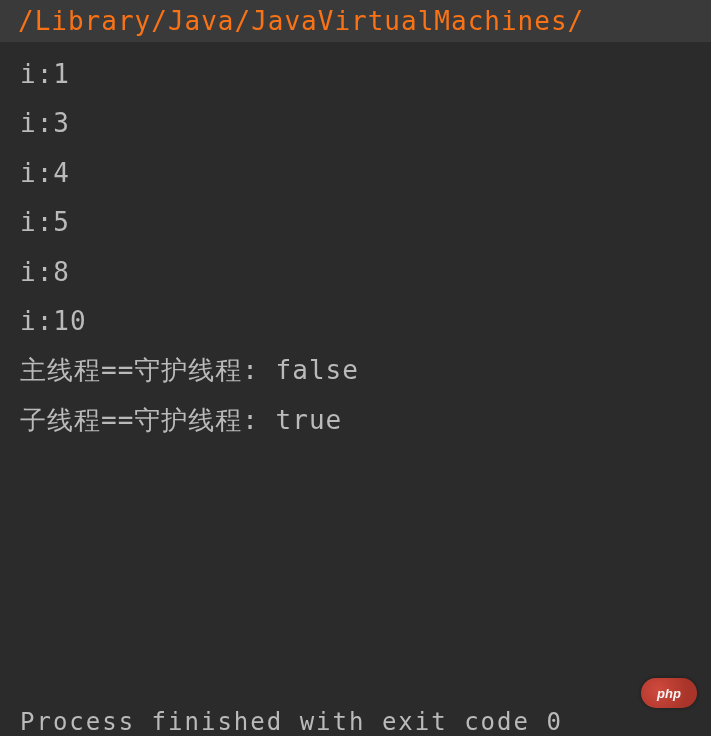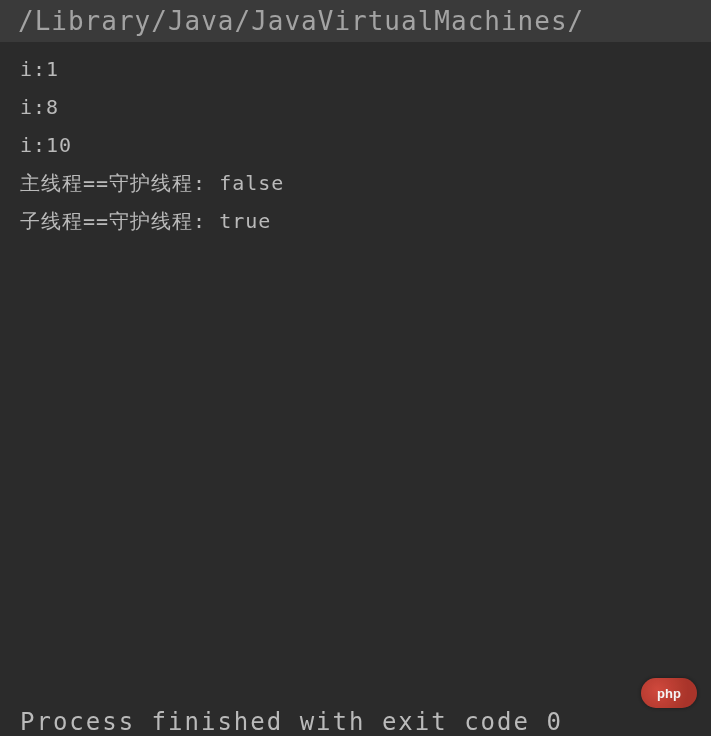--- a/index.html
+++ b/index.html
@@ -11,30 +11,30 @@
       width: 711px;
       height: 736px;
       background: #2b2b2b;
       font-family: "Menlo", "Monaco", "Consolas", monospace;
       color: #bababa;
       overflow: hidden;
       position: relative;
     }
     .path-bar {
       background: #3a3a3a;
-      color: #a3a3a3;
+      color: #f97316;
       padding: 6px 10px 6px 18px;
       font-size: 26px;
       letter-spacing: 1px;
       white-space: nowrap;
       overflow: hidden;
     }
     .console-output {
       padding: 8px 10px 8px 20px;
-      font-size: 20px;
+      font-size: 26px;
       line-height: 1.9;
       letter-spacing: 1px;
     }
     .output-line {
       white-space: pre;
       color: #bababa;
     }
     .watermark {
       position: absolute;
       right: 14px;
@@ -42,20 +42,21 @@
       width: 56px;
       height: 30px;
       border-radius: 15px;
       background: radial-gradient(circle at 30% 40%, #d94b3e 0%, #b0352a 70%);
       display: flex;
       align-items: center;
       justify-content: center;
       color: #fff;
       font-family: Arial, sans-serif;
       font-size: 13px;
+      font-style: italic;
       font-weight: bold;
       box-shadow: 0 0 4px rgba(0,0,0,0.4);
       opacity: 0.95;
     }
     .exit-line {
       position: absolute;
       bottom: 0;
       left: 20px;
       font-size: 24px;
       letter-spacing: 2px;
@@ -64,20 +65,23 @@
       text-align: center;
     }
   </style>
 </head>
 <body>
 
 <div class="path-bar">/Library/Java/JavaVirtualMachines/</div>
 
 <div class="console-output">
   <div class="output-line">i:1</div>
+  <div class="output-line">i:3</div>
+  <div class="output-line">i:4</div>
+  <div class="output-line">i:5</div>
   <div class="output-line">i:8</div>
   <div class="output-line">i:10</div>
   <div class="output-line">主线程==守护线程: false</div>
   <div class="output-line">子线程==守护线程: true</div>
 </div>
 
 <div class="watermark">php</div>
 
 <div class="exit-line">Process finished with exit code 0</div>
 

